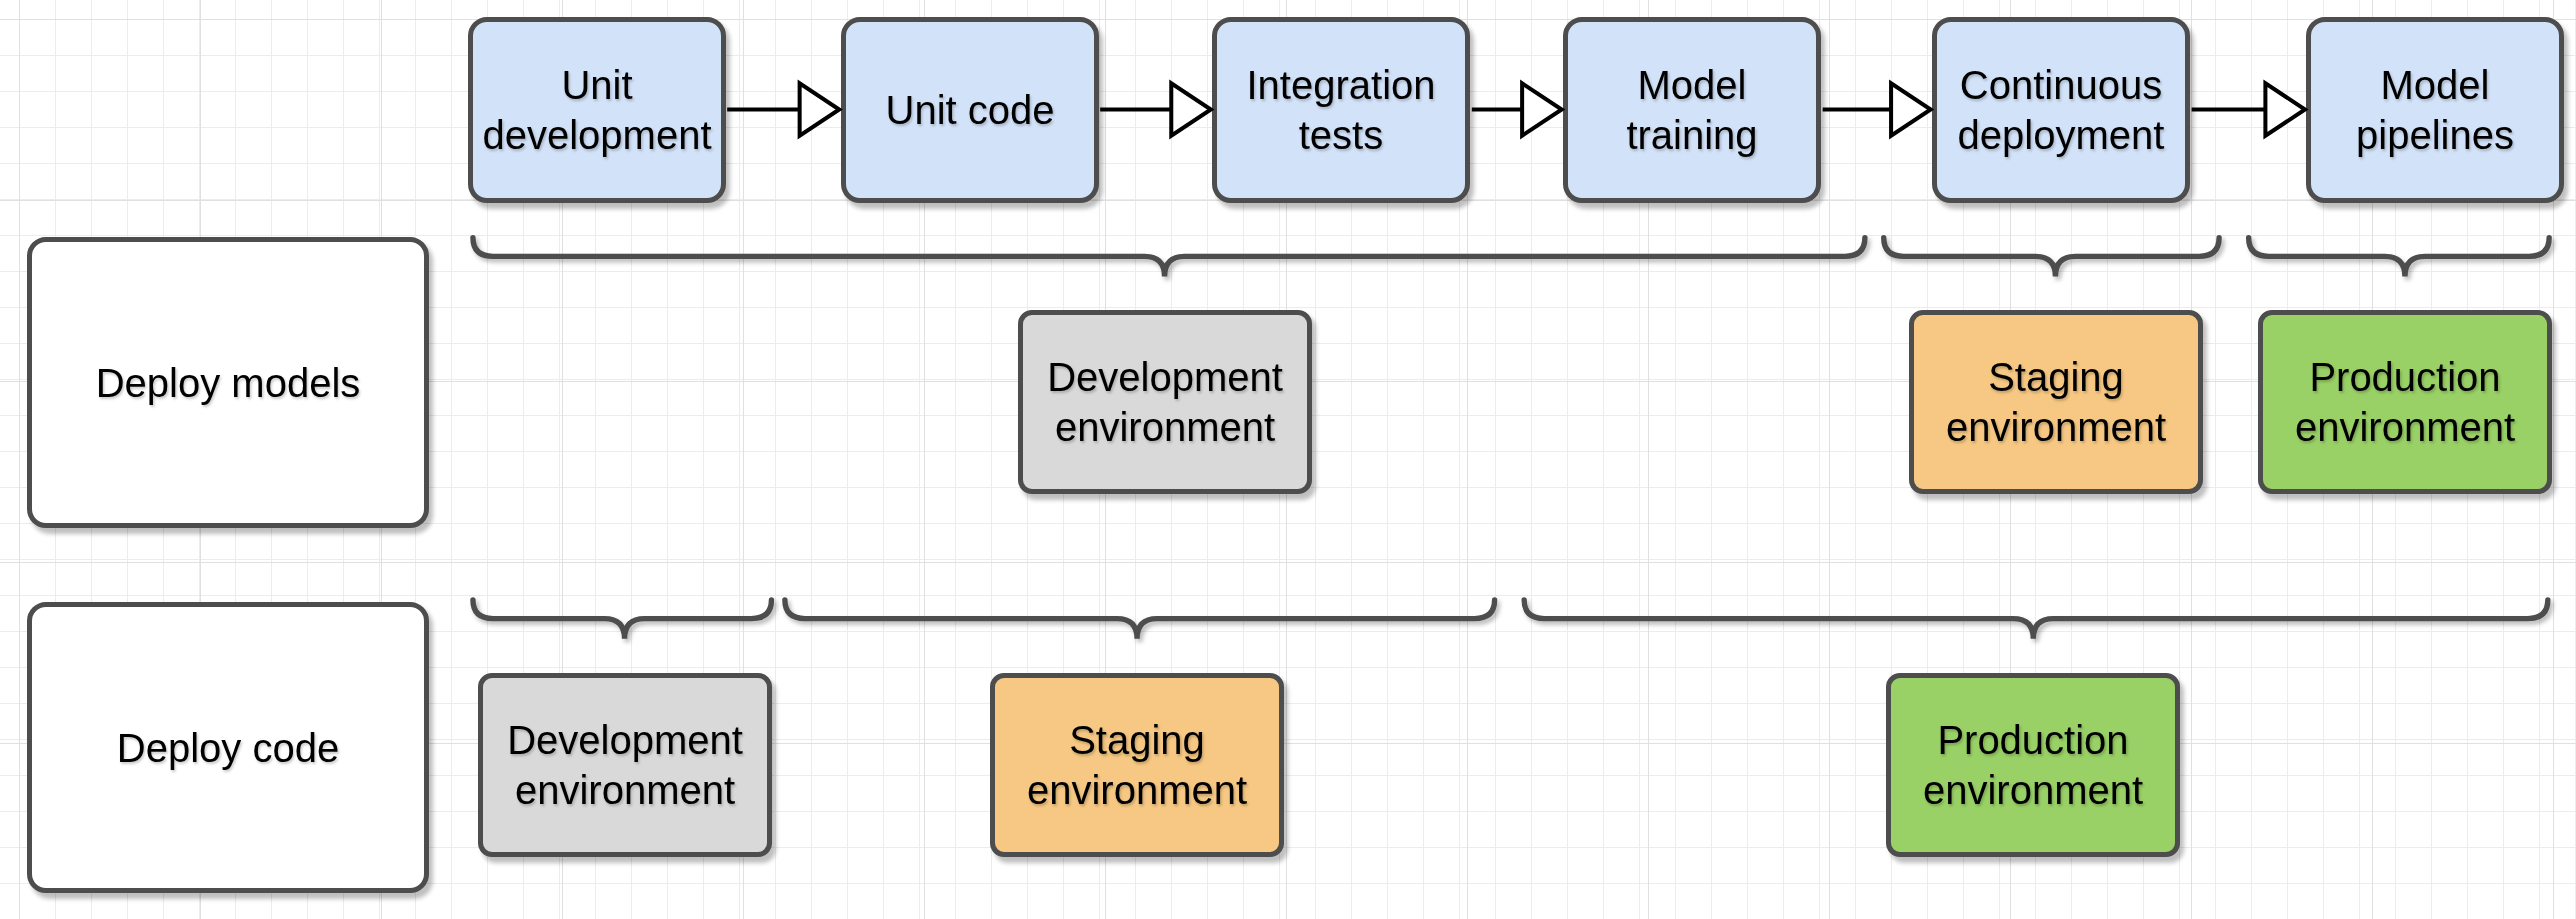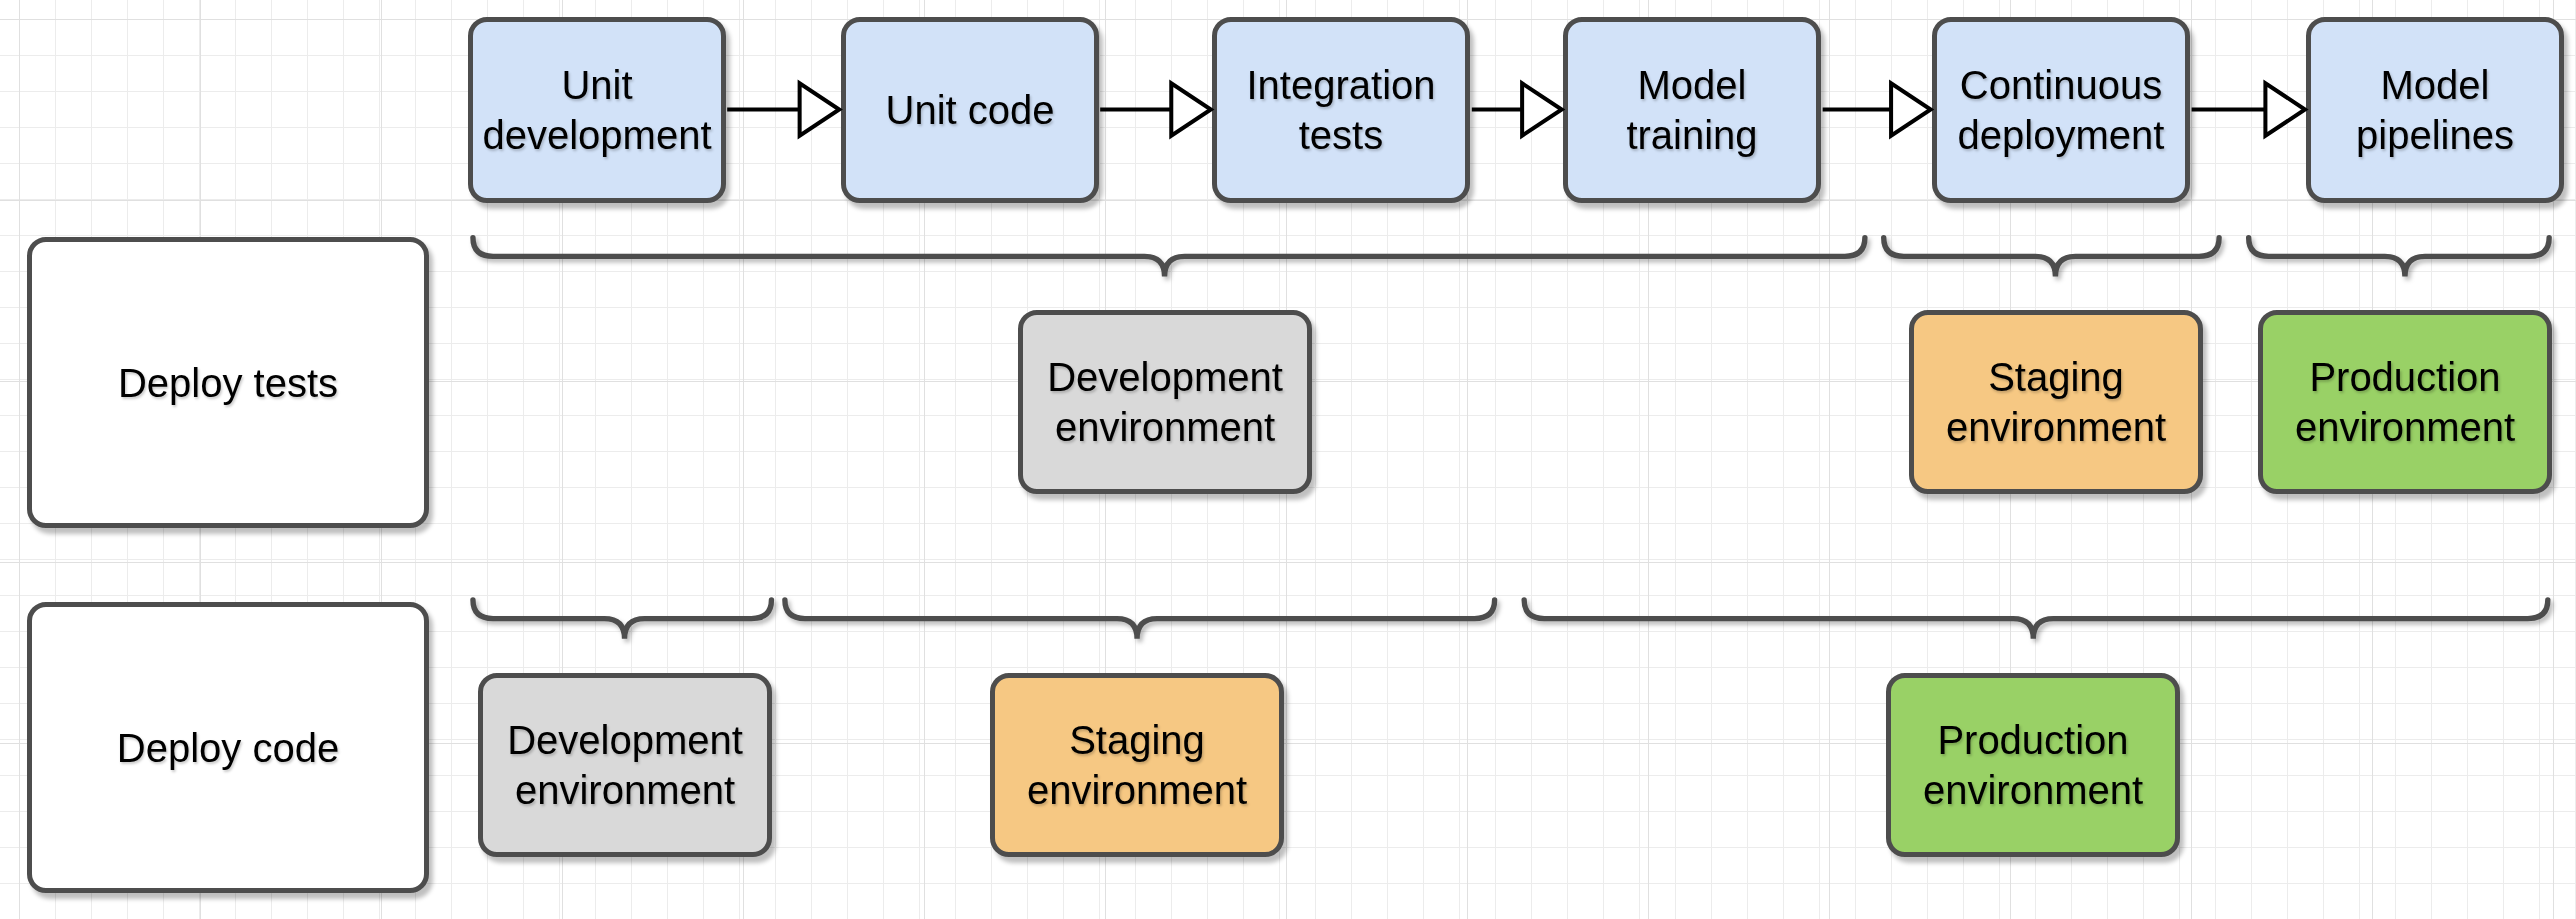--- a/index.html
+++ b/index.html
@@ -48,20 +48,21 @@
     left: 27px;
     width: 402px;
     height: 291px;
     background: #ffffff;
     padding: 0 13.4px;
   }
   .env {
     width: 294px;
     height: 184px;
     padding: 0 6.7px;
+    border-radius: 14px;
   }
   .env.development { background: #d9d9d9; }
   .env.staging     { background: #f6c883; }
   .env.production  { background: #99d166; }
 
   #overlay {
     position: absolute;
     left: 0; top: 0;
     width: 2576px;
     height: 920px;
@@ -103,21 +104,21 @@
       <span>Model training</span>
     </div>
   <div class="box stage" style="left:1932px">
       <span>Continuous deployment</span>
     </div>
   <div class="box stage" style="left:2306px">
       <span>Model pipelines</span>
     </div>
 
   <div class="box row-label" style="top:237px">
-      <span>Deploy tests</span>
+      <span>Deploy models</span>
     </div>
   <div class="box row-label" style="top:602px">
       <span>Deploy code</span>
     </div>
 
   <div class="box env development" style="left:1018px; top:310px">
       <span>Development environment</span>
     </div>
   <div class="box env staging" style="left:1909px; top:310px">
       <span>Staging environment</span>

